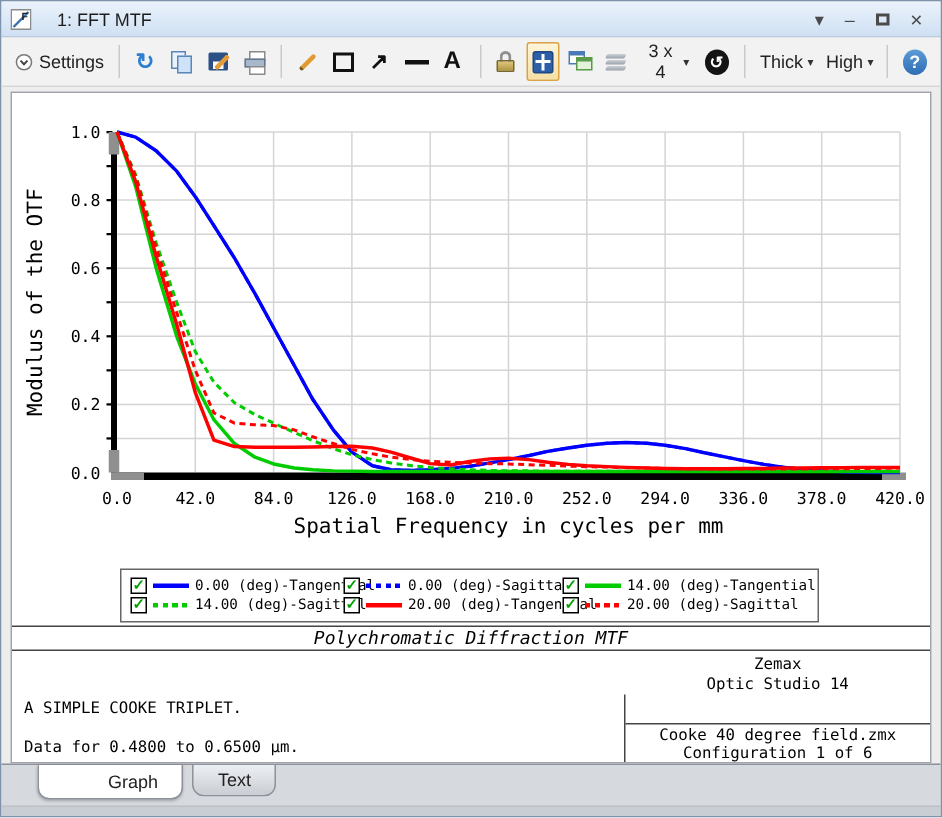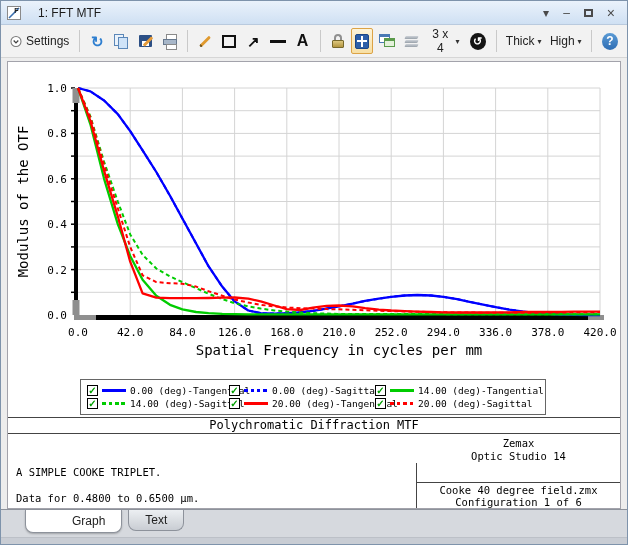--- a/index.html
+++ b/index.html
@@ -6,21 +6,21 @@
   .win{width:628px;height:545px;box-sizing:border-box;border:1px solid #7e93ab;display:flex;flex-direction:column;background:#ededed;}
   
   .titlebar{height:23px;flex:0 0 23px;background:linear-gradient(#eaf2fb,#cfe0f3);border-bottom:1px solid #b9cade;display:flex;align-items:center;padding:0 6px;gap:17px;}
   .title{font-size:12px;color:#1c1c1c;}
   .win-controls{margin-left:auto;display:flex;align-items:center;gap:14px;color:#4a4a4a;padding-right:6px;}
   .wc{font-size:12px;line-height:1;cursor:default;}
   .restore-box{width:9px;height:8px;border:2px solid #4a4a4a;display:inline-block;box-sizing:border-box;}
   .appico{display:inline-flex;}
   
   .toolbar{height:32px;flex:0 0 32px;background:#f2f2f2;border-bottom:1px solid #d6d6d6;display:flex;align-items:center;padding:0 4px;}
-  .tbtn{background:transparent;border:1px solid transparent;height:26px;min-width:22px;display:inline-flex;align-items:center;justify-content:center;padding:0 3px;margin:0 1px;font-family:"Liberation Sans",sans-serif;font-size:12px;color:#222;cursor:default;}
+  .tbtn{background:transparent;border:1px solid transparent;height:26px;min-width:22px;display:inline-flex;align-items:center;justify-content:space-between;padding:0 3px;margin:0 1px;font-family:"Liberation Sans",sans-serif;font-size:12px;color:#222;cursor:default;}
   .sep{width:1px;height:22px;background:#c9c9c9;margin:0 5px;flex:0 0 1px;}
   .gly{font-size:15px;line-height:1;}
   .settings-btn span{margin-left:4px;}
   .refresh-g{color:#2f7fd0;font-weight:bold;}
   .copy-ic{position:relative;width:15px;height:14px;display:inline-block;}
   .c-back{position:absolute;left:0;top:0;width:8px;height:10px;background:#eaf2fb;border:1px solid #5b87b8;}
   .c-front{position:absolute;left:4px;top:3px;width:8px;height:10px;background:#cfe3f8;border:1px solid #5b87b8;}
   .save-ic{position:relative;width:15px;height:14px;display:inline-block;}
   .s-body{position:absolute;left:0;top:1px;width:13px;height:12px;background:#2c4f85;border-radius:1px;}
   .s-label{position:absolute;left:3px;top:7px;width:7px;height:5px;background:#fff;}
@@ -56,21 +56,21 @@
   .tick-t{font-family:"DejaVu Sans Mono",monospace;font-size:11px;fill:#000;}
   .axis-t{font-family:"DejaVu Sans Mono",monospace;font-size:14px;fill:#000;}
   
   .legend{border:1px solid #666;margin:14px 0 0 72px;width:466px;height:36px;box-sizing:border-box;display:grid;grid-template-columns:142px 146px auto;align-content:center;row-gap:2px;padding:0 6px;background:#fff;flex:0 0 auto;}
   .lg-item{display:flex;align-items:center;gap:4px;white-space:nowrap;}
   .lg-check{width:9px;height:9px;flex:0 0 9px;border:1.5px solid #000;font-size:10px;line-height:8px;color:#00a000;font-weight:bold;display:inline-flex;align-items:center;justify-content:center;background:#fff;}
   .lg-swatch{width:24px;height:3px;flex:0 0 24px;display:inline-block;}
   .lg-label{font-family:"DejaVu Sans Mono",monospace;font-size:9.5px;color:#000;}
   
   .footer{margin-top:auto;border-top:1px solid #444;font-family:"DejaVu Sans Mono",monospace;color:#000;}
-  .f-title{height:15px;line-height:15px;text-align:center;font-size:12px;border-bottom:1px solid #444;}
+  .f-title{height:15px;line-height:15px;text-align:center;font-size:12px;border-bottom:1px solid #444;font-style:italic;}
   .f-table{display:flex;height:74px;align-items:flex-end;}
   .f-left{width:409px;flex:0 0 409px;border-right:1px solid #444;padding:3px 8px;font-size:10.5px;line-height:13px;box-sizing:border-box;}
   .f-right{flex:1;display:flex;flex-direction:column;}
   .f-rt{height:49px;flex:0 0 49px;border-bottom:1px solid #444;text-align:center;font-size:10.5px;line-height:13px;padding-top:3px;box-sizing:border-box;}
   .f-rb{flex:1;text-align:center;font-size:10.5px;line-height:12px;padding-top:1px;}
   
   .tabstrip{height:27px;flex:0 0 27px;background:#d6d9de;border-top:1px solid #8d929b;display:flex;align-items:flex-start;padding-left:24px;}
   .tab{height:20px;padding:0 16px;display:flex;align-items:center;font-size:12px;color:#222;background:linear-gradient(#eceff2,#c9cdd3);border:1px solid #8d929b;border-top:none;border-radius:0 0 8px 8px;margin-right:6px;cursor:default;}
   .tab.active{background:#fff;height:22px;box-shadow:0 1px 2px rgba(0,0,0,.25);padding-left:46px;}
   .bottombar{height:6px;flex:0 0 6px;background:#c9cdd4;border-top:1px solid #bcc0c7;}

